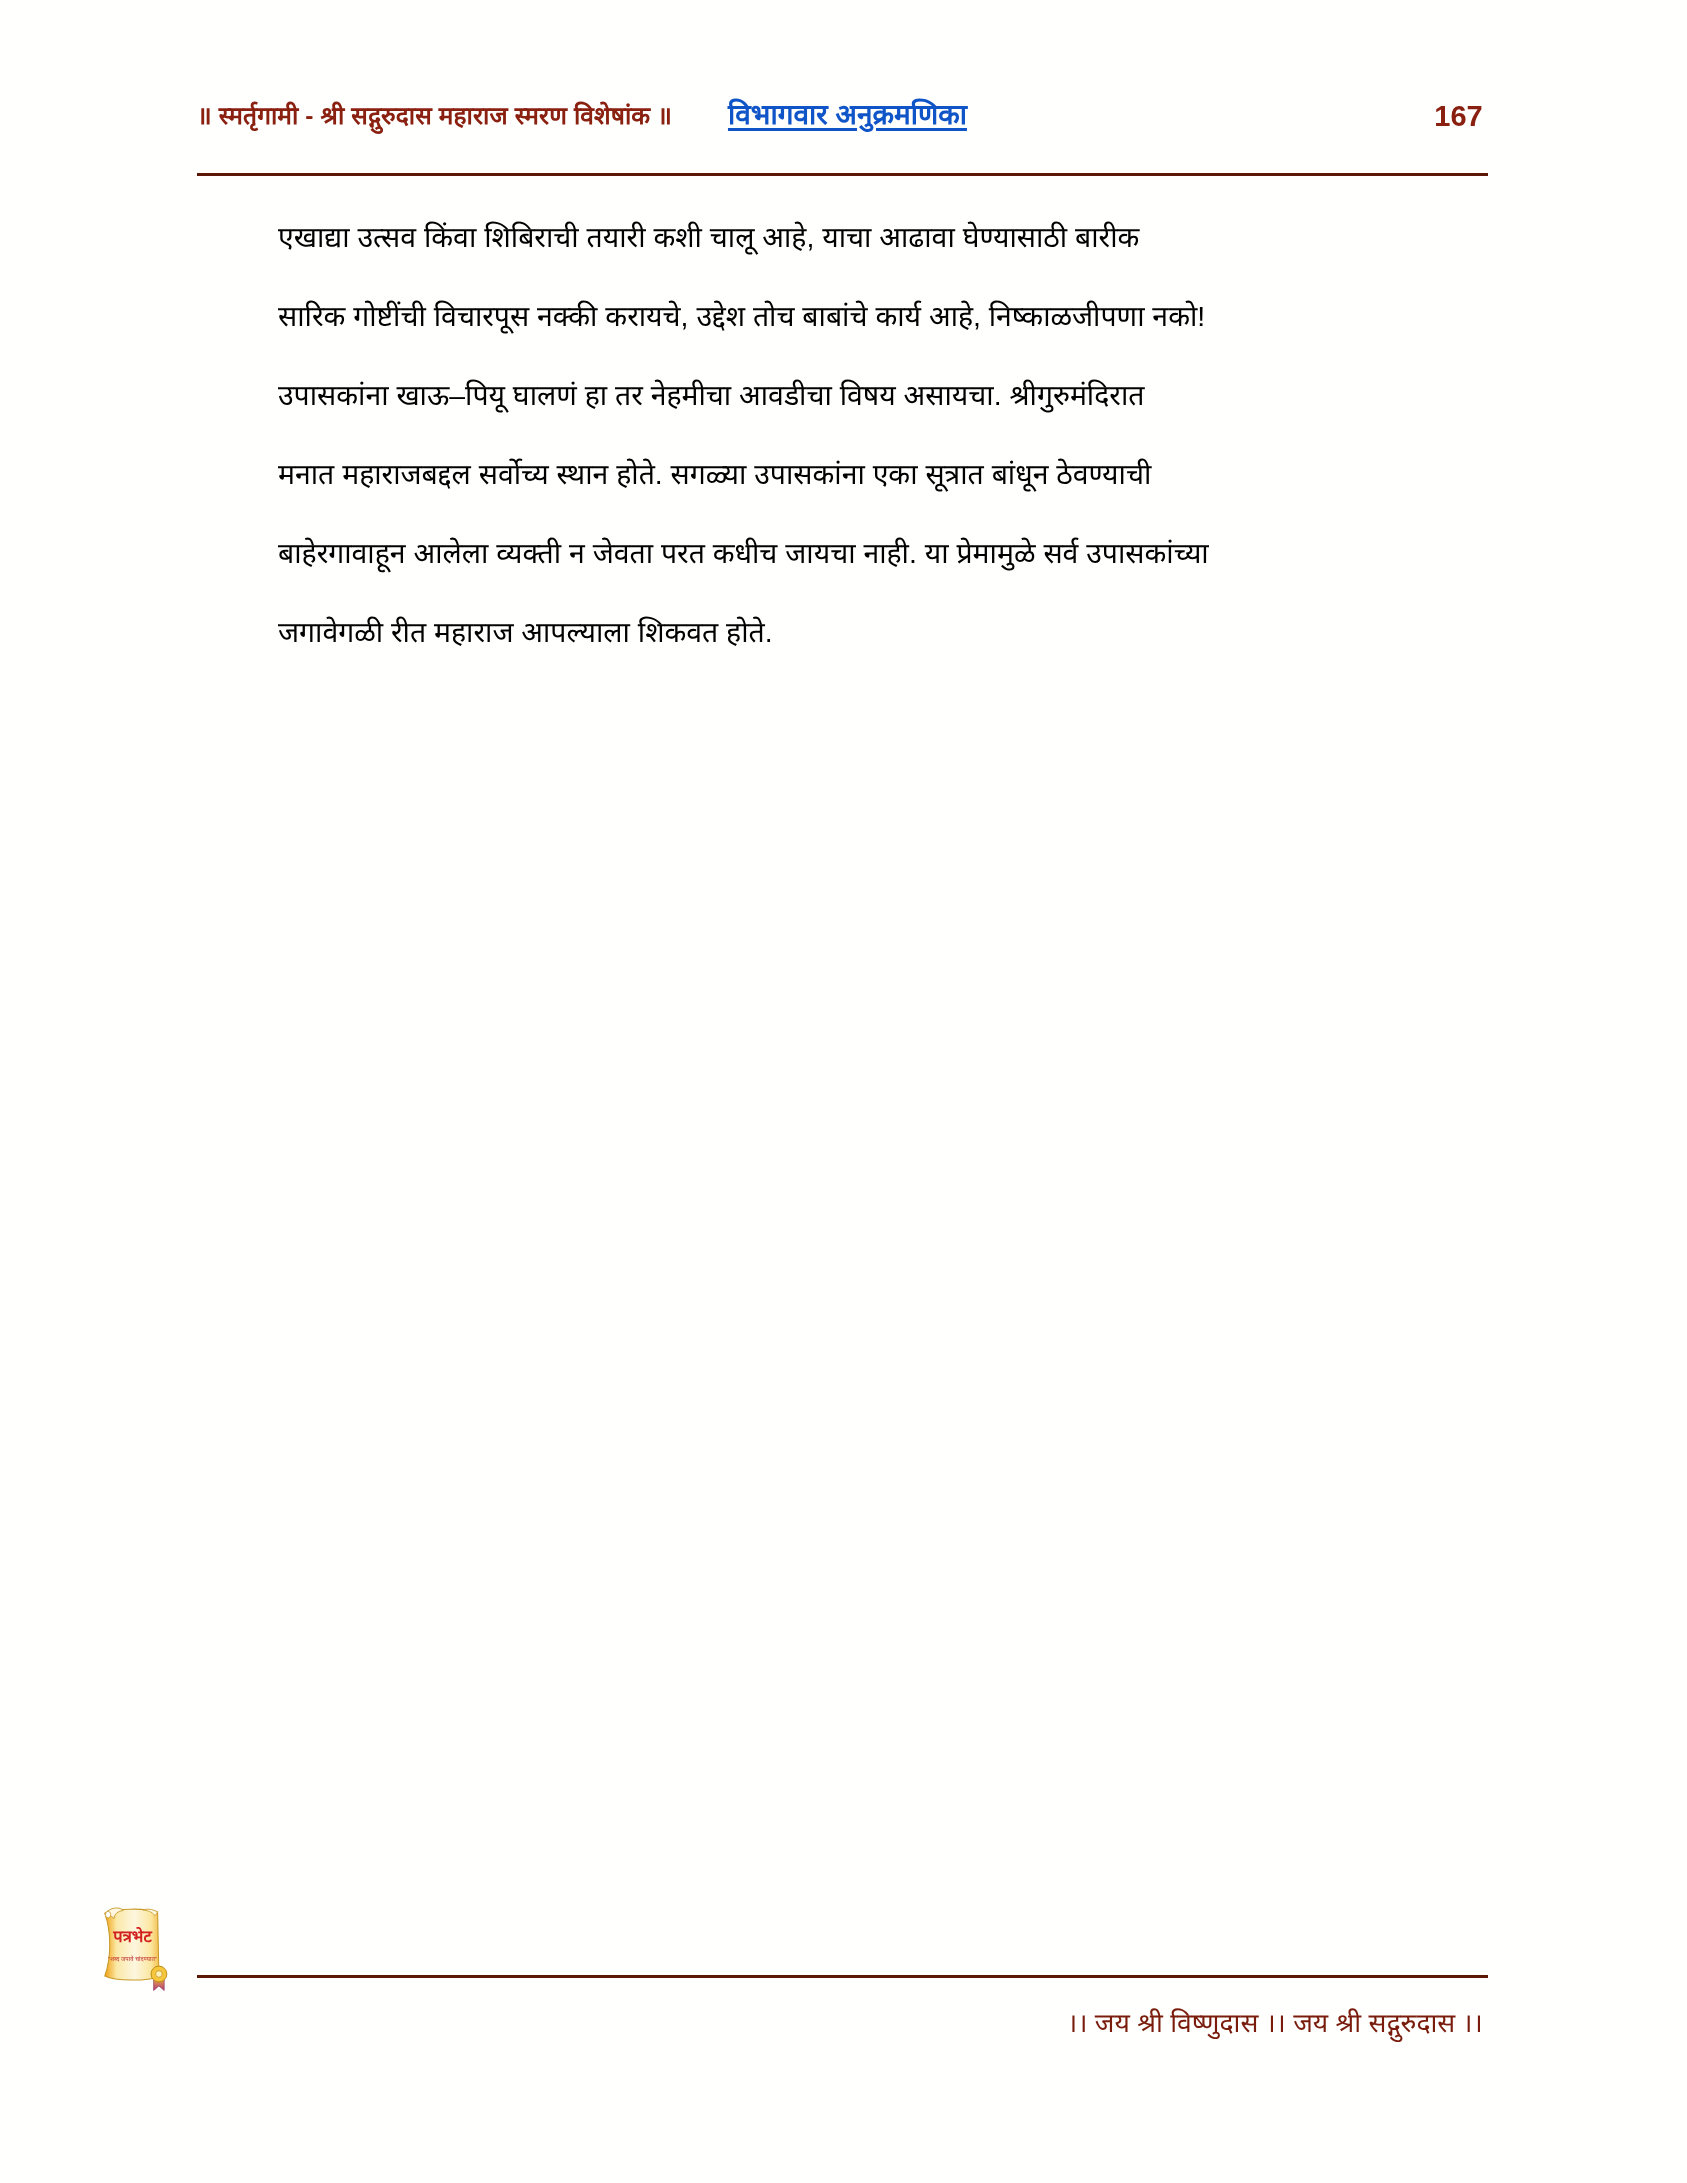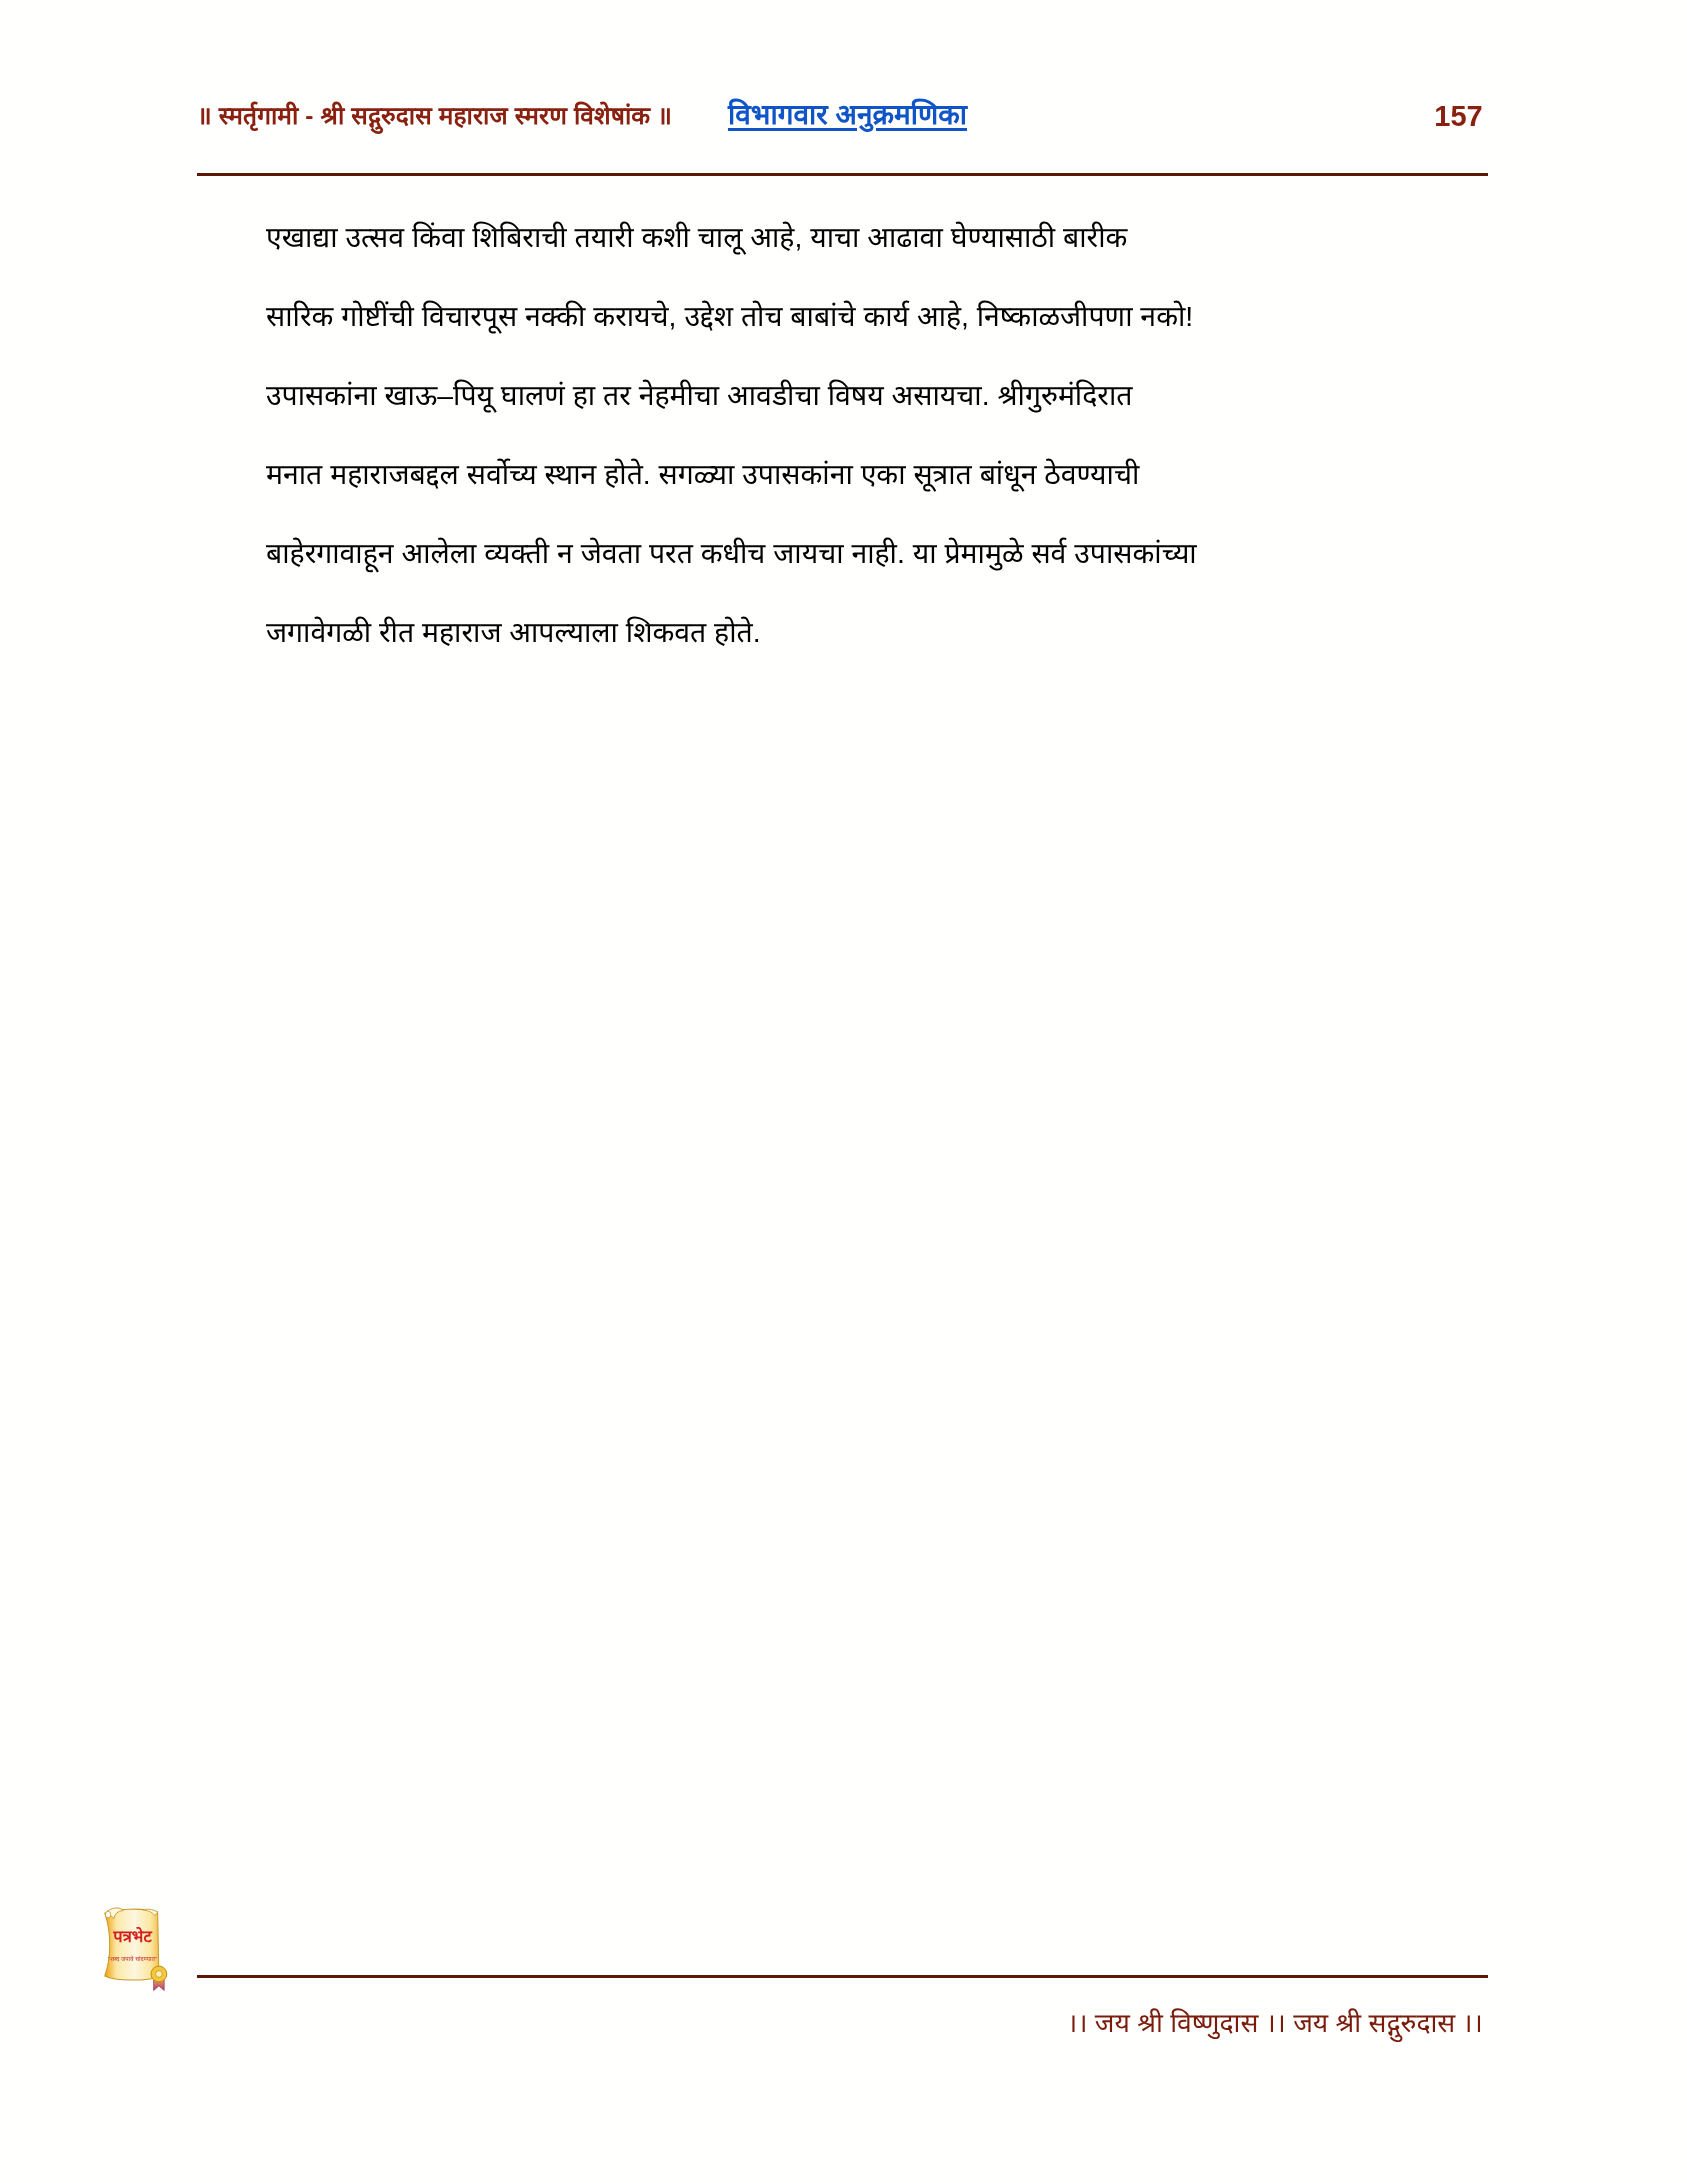--- a/index.html
+++ b/index.html
@@ -69,21 +69,21 @@
     width: 1291px;
     height: 3.3px;
     background: #5c1705;
   }
   .rule-header { top: 173px; }
   .rule-footer { top: 1975px; }
 
   
   .body-text {
     position: absolute;
-    left: 180px;
+    left: 192px;
     top: 198px;
     width: 1310px;
     font-family: "Liberation Sans", sans-serif;
     font-size: 28.4px;
     color: #000000;
     line-height: 79px;
     text-align: justify;
     text-justify: inter-word;
   }
   .body-text p {
@@ -134,21 +134,21 @@
   }
 </style>
 </head>
 <body>
 
 <div class="page">
 
   <div class="header">
     <div class="header-title">॥ स्मर्तृगामी - श्री सद्गुरुदास महाराज स्मरण विशेषांक ॥</div>
     <a class="header-link">विभागवार अनुक्रमणिका</a>
-    <div class="header-pageno">157</div>
+    <div class="header-pageno">167</div>
   </div>
 
   <div class="rule rule-header"></div>
 
   <div class="body-text">
     <p>
       <span class="body-line">एखाद्या उत्सव किंवा शिबिराची तयारी कशी चालू आहे, याचा आढावा घेण्यासाठी बारीक</span>
       <span class="body-line">सारिक गोष्टींची विचारपूस नक्की करायचे, उद्देश तोच बाबांचे कार्य आहे, निष्काळजीपणा नको!</span>
       <span class="body-line">उपासकांना खाऊ–पियू घालणं हा तर नेहमीचा आवडीचा विषय असायचा.  श्रीगुरुमंदिरात</span>
       <span class="body-line">मनात महाराजबद्दल सर्वोच्य स्थान होते. सगळ्या उपासकांना एका सूत्रात बांधून ठेवण्याची</span>

